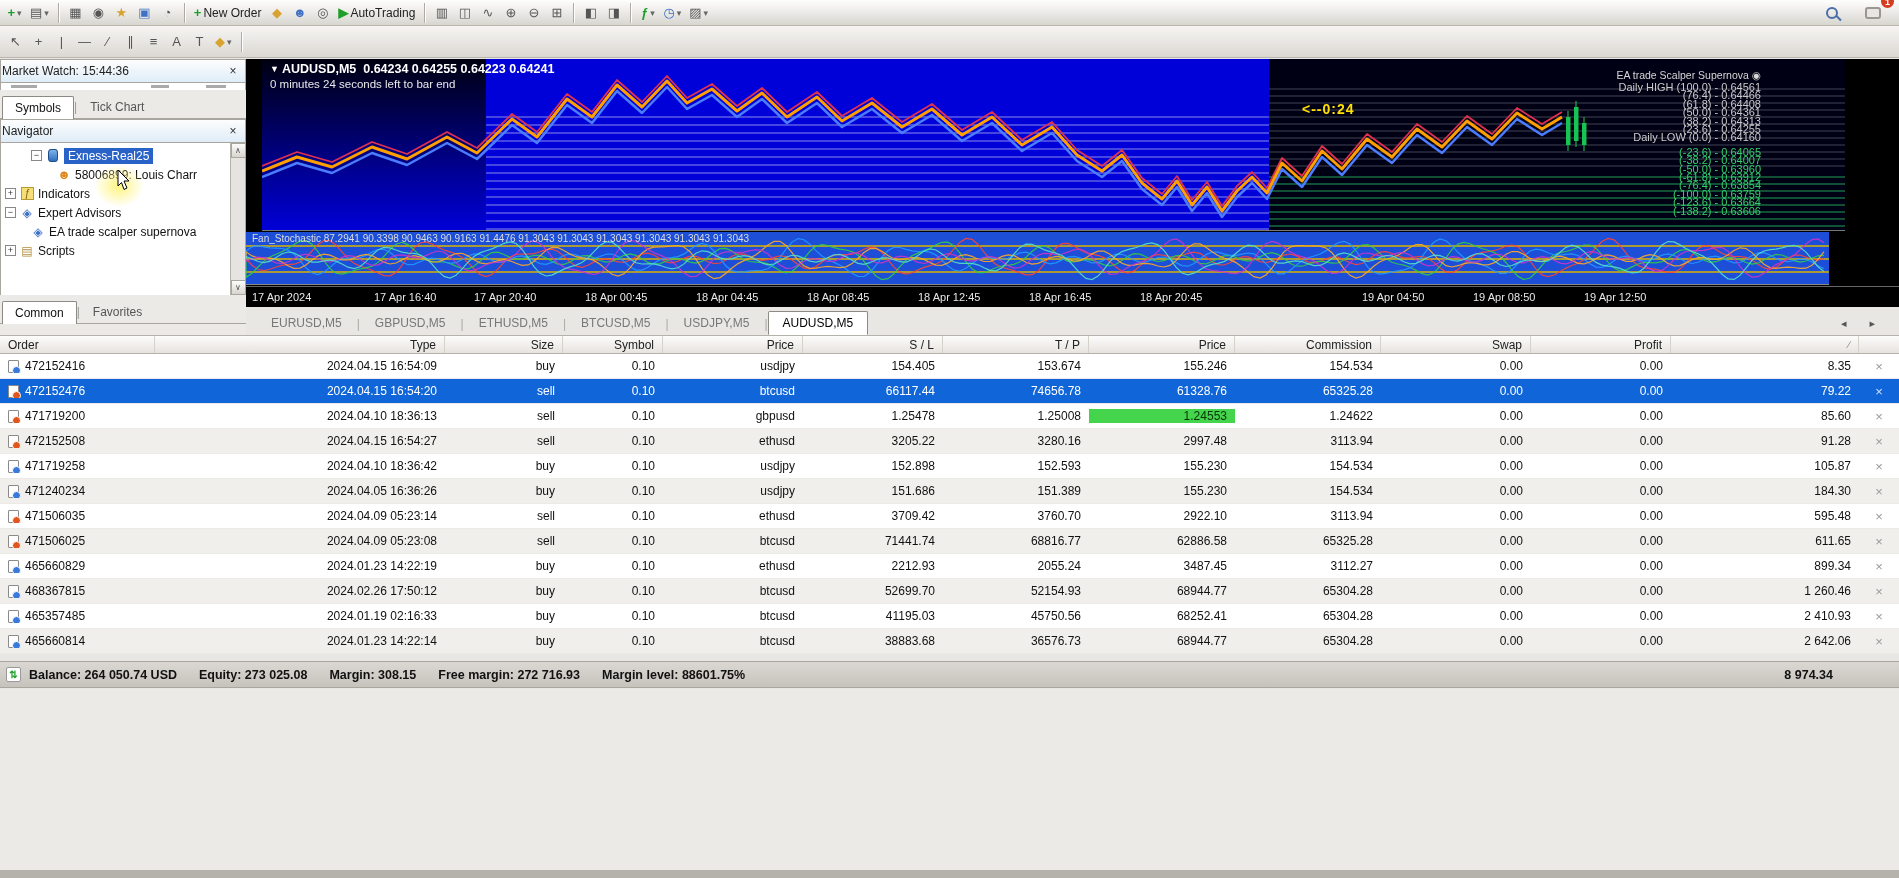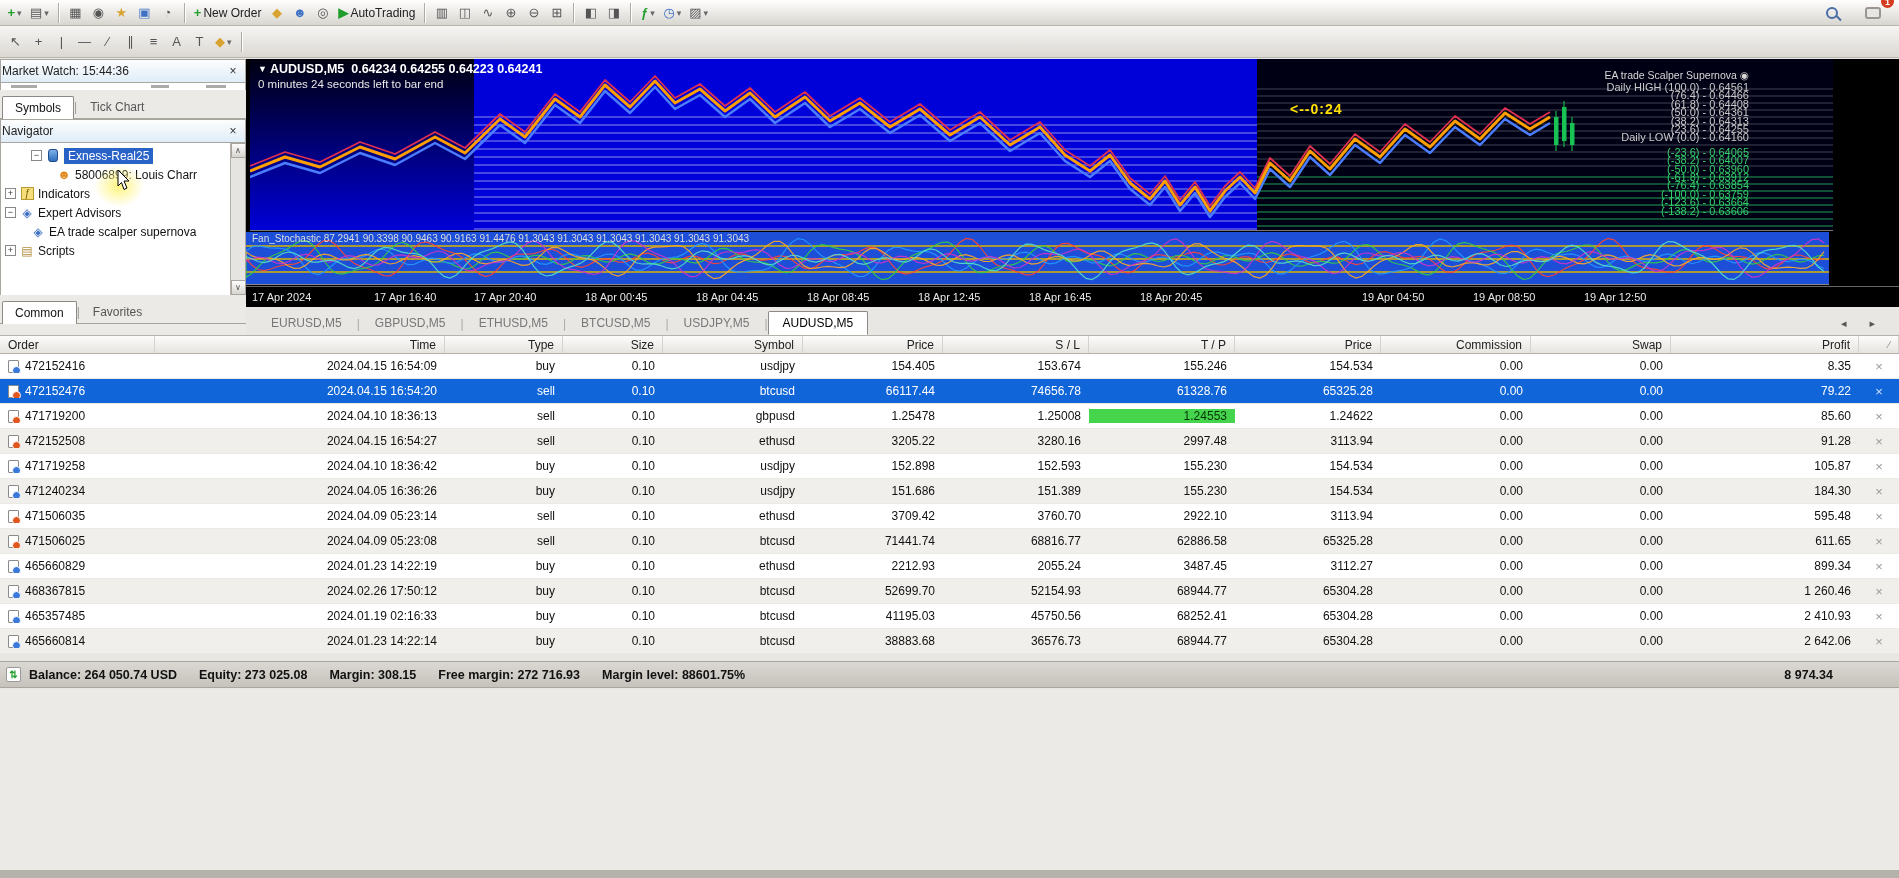--- a/index.html
+++ b/index.html
@@ -45,21 +45,21 @@
 .ico-fn{width:13px;height:13px;background:#f6de7a;border:1px solid #b89a2e;color:#7a5d00;font-size:10px;font-style:italic;display:flex;align-items:center;justify-content:center}
 .ico-exp{color:#3f72c4;font-size:12px}
 .ico-scr{color:#b08d3e;font-size:12px}
 .vscroll{position:absolute;right:0;top:0;width:15px;height:100%;background:#e6e4e0;border-left:1px solid #b5b2ac;display:flex;flex-direction:column;justify-content:space-between;align-items:center;font-size:8px;color:#555}
 .vbtn{width:15px;height:15px;background:linear-gradient(#fcfcfc,#d8d5cf);border:1px solid #a9a6a0;display:flex;align-items:center;justify-content:center}
 .glow{position:absolute;left:92px;top:21px;width:52px;height:44px;border-radius:50%;background:radial-gradient(rgba(255,244,120,.95),rgba(255,244,120,0) 68%);pointer-events:none}
 .cursor-arrow{position:absolute;left:116px;top:26px;pointer-events:none}
 
 
 .chartarea{position:absolute;left:246px;top:59px;width:1653px;height:276px;background:#000}
-.plot{position:absolute;left:4px;top:0;width:1583px;height:172px;background:linear-gradient(180deg,#000010 0%,#00006a 45%,#0000d8 100%);border-bottom:1px solid #777;overflow:hidden}
+.plot{position:absolute;left:16px;top:0;width:1583px;height:172px;background:linear-gradient(180deg,#000010 0%,#00006a 45%,#0000d8 100%);border-bottom:1px solid #777;overflow:hidden}
 .chart-title{position:absolute;left:8px;top:3px;color:#fff;font-size:12.5px;font-weight:bold;z-index:5;white-space:nowrap}
 .chart-title .tri{font-size:9px;vertical-align:1px}
 .chart-sub{position:absolute;left:8px;top:19px;color:#e8e8e8;font-size:11.5px;z-index:5}
 .ea-label{position:absolute;right:84px;top:10px;color:#d6d6d6;font-size:10.5px;z-index:5;white-space:nowrap}
 .fibbox{position:absolute;right:84px;top:24px;text-align:right;z-index:4;font-size:11px;line-height:8.4px;font-family:"Liberation Sans",sans-serif}
 .fibu{color:#c9c9c9}
 .fibl{color:#35d06a}
 .fib-gap{height:6px}
 .countdown{position:absolute;left:1040px;top:42px;color:#ffe000;font-size:14px;font-weight:bold;z-index:6;letter-spacing:1px}
 .pscale{position:absolute;right:0;top:0;width:70px;height:226px;background:#000;border-left:1px solid #555;z-index:7}
@@ -438,21 +438,20 @@
       <div class="ctab">USDJPY,M5</div>
       <div class="ctab-sep">|</div>
       <div class="ctab on">AUDUSD,M5</div>
     </div>
   <div class="tab-arrows">◂ ▸</div>
 </div>
 
 <div class="orders">
   <div class="thead">
       <div>Order</div>
-      <div>Time</div>
       <div>Type</div>
       <div>Size</div>
       <div>Symbol</div>
       <div>Price</div>
       <div>S / L</div>
       <div>T / P</div>
       <div>Price</div>
       <div>Commission</div>
       <div>Swap</div>
       <div>Profit</div>

